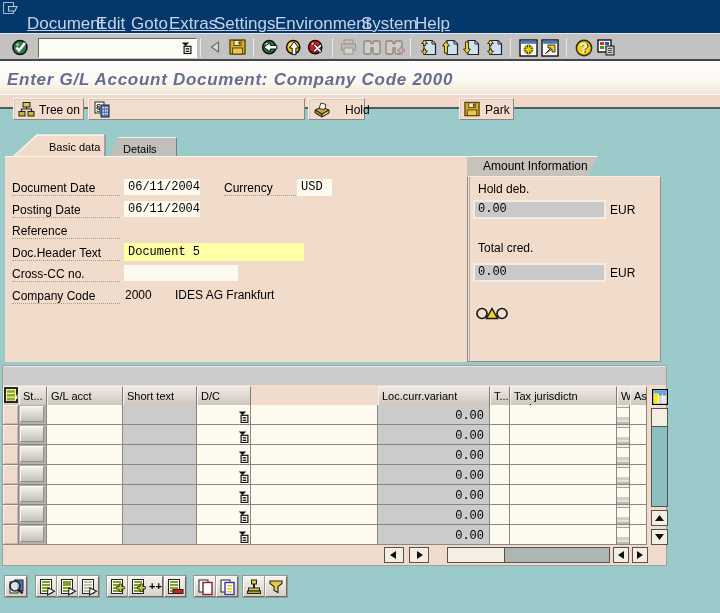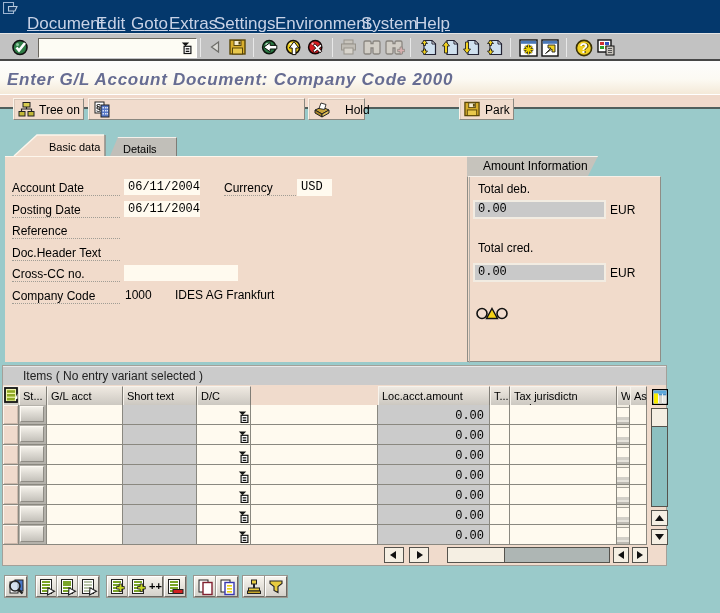--- a/index.html
+++ b/index.html
@@ -265,60 +265,60 @@
   <svg class="abs" style="left:10px;top:134px" width="100" height="23" viewBox="0 0 100 23">
     <path d="M0 22 L4 22 L27 1 L95 1 L95 22" fill="#f1dbcb"></path>
     <path d="M4 22 L27 1 L94 1" fill="none" stroke="#fdf6ec" stroke-width="1.5"></path>
     <path d="M95 1 L95 22" fill="none" stroke="#8f8d86" stroke-width="1.5"></path>
   </svg>
   <span class="abs" style="left:49px;top:141px;font-size:11px">Basic data</span>
   <div class="abs" id="tab2">
       <span>Details</span>
     </div>
   <div class="abs" id="panelA">
-    <div class="flabel" style="top:24px">Account Date</div>
+    <div class="flabel" style="top:24px">Document Date</div>
     <div class="finput" style="left:119px;top:22px;width:76px">06/11/2004</div>
     <div class="flabel" style="left:219px;top:24px;width:72px">Currency</div>
     <div class="finput" style="left:292px;top:22px;width:35px;height:17px">USD</div>
     <div class="flabel" style="top:46px">Posting Date</div>
     <div class="finput" style="left:119px;top:44px;width:76px">06/11/2004</div>
     <div class="flabel" style="top:67px">Reference</div>
     <div class="flabel" style="top:89px">Doc.Header Text</div>
+    <div class="finput" style="left:119px;top:86px;width:180px;height:18px;line-height:18px;background:#ffffa6">Document 5</div>
     <div class="flabel" style="top:110px">Cross-CC no.</div>
     <div class="finput" style="left:119px;top:108px;width:114px"></div>
     <div class="flabel" style="top:132px">Company Code</div>
-    <div class="ftext" style="left:120px;top:131px">1000</div>
+    <div class="ftext" style="left:120px;top:131px">2000</div>
     <div class="ftext" style="left:170px;top:131px">IDES AG Frankfurt</div>
   </div>
   <div class="abs" id="amtTab">
       <span>Amount Information</span>
     </div>
   <div class="abs" id="amtBody">
       <div class="abs" style="left:1px;top:0;width:1px;height:186px;background:#b0ada6"></div>
-    <div class="amtlabel" style="left:10px;top:5px">Total deb.</div>
+    <div class="amtlabel" style="left:10px;top:5px">Hold deb.</div>
     <div class="amtinput" style="top:23px">0.00</div>
     <div class="eur" style="top:26px">EUR</div>
     <div class="amtlabel" style="left:10px;top:64px">Total cred.</div>
     <div class="amtinput" style="top:86px">0.00</div>
     <div class="eur" style="top:89px">EUR</div>
     <svg class="abs" style="left:8px;top:130px" width="32" height="13" viewBox="0 0 32 13">
       <circle cx="6" cy="6.5" r="5" fill="#f2ddcf" stroke="#111" stroke-width="1.6"></circle>
       <path d="M16 1.5 L21.5 11.5 L10.5 11.5 z" fill="#f5d216" stroke="#111" stroke-width="1.4"></path>
       <circle cx="26" cy="6.5" r="5" fill="#f2ddcf" stroke="#111" stroke-width="1.6"></circle>
     </svg>
   </div>
   <div class="abs" id="items">
     <div id="itemshdrbar"></div>
-    <div id="itemstitle">Items ( No entry variant selected )</div>
     <div class="th" style="left:0px;width:16px"></div>
     <div class="th" style="left:16px;width:28px">St...</div>
     <div class="th" style="left:44px;width:76px">G/L acct</div>
     <div class="th" style="left:120px;width:74px">Short text</div>
     <div class="th" style="left:194px;width:54px">D/C</div>
-    <div class="th" style="left:375px;width:112px">Loc.acct.amount</div>
+    <div class="th" style="left:375px;width:112px">Loc.curr.variant</div>
     <div class="th" style="left:487px;width:20px">T...</div>
     <div class="th" style="left:507px;width:107px">Tax jurisdictn code</div>
     <div class="th" style="left:614px;width:13px">W</div>
     <div class="th" style="left:627px;width:17px">As</div>
     <svg class="abs" style="left:1px;top:21px" width="14" height="16" viewBox="0 0 14 16">
 <rect x="1" y="1" width="12" height="14" fill="#eef4ae" stroke="#141414" stroke-width="1.8"></rect>
 <rect x="3" y="3.2" width="8" height="2.6" fill="#90a824"></rect>
 <rect x="3" y="7" width="8" height="2.6" fill="#90a824"></rect>
 <rect x="3" y="10.8" width="8" height="2.6" fill="#90a824"></rect>
 <path d="M13.5 6.5 L10.5 13 L13.5 11.5 z" fill="#fff"></path>

